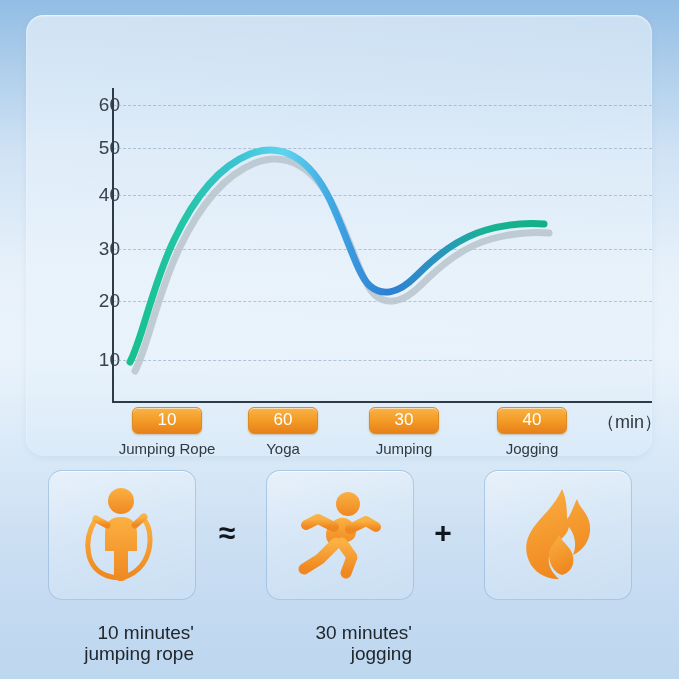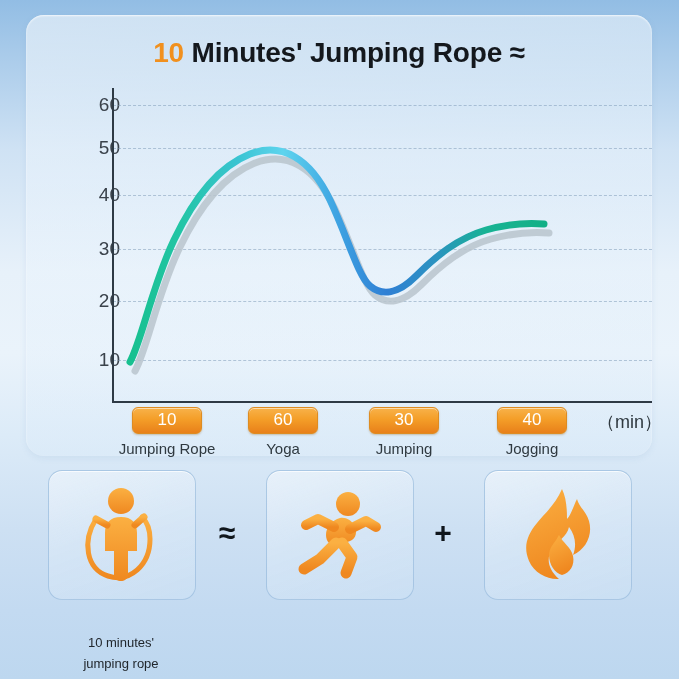--- a/index.html
+++ b/index.html
@@ -167,44 +167,42 @@
         rgba(255,255,255,0.42) 0%,
         rgba(238,246,253,0.30) 45%,
         rgba(214,232,248,0.34) 100%);
     box-shadow: 0 1px 0 rgba(255,255,255,0.7) inset;
     display: flex;
     align-items: center;
     justify-content: center;
     margin: 0 auto;
   }
   .card-caption {
-    margin-top: 32px;
-    font-size: 13px;
+    margin-top: 22px;
+    font-size: 19px;
     line-height: 21px;
     color: #21272d;
     white-space: pre-line;
+    text-align: right;
   }
   .op-symbol {
     position: absolute;
     top: 46px;
     font-size: 30px;
     font-weight: bold;
     color: #10161c;
     width: 40px;
     text-align: center;
   }
 </style>
 </head>
 <body>
 
 <div id="chart-panel">
 
-  <div id="chart-title">
-    <span class="hl">10</span><span> Minutes' Jumping Rope ≈</span>
-  </div>
 
   <div id="plot">
 
     <div class="ytick" style="top:15px">60</div>
     <div class="gridline" style="top:15px"></div>
 
     <div class="ytick" style="top:58px">50</div>
     <div class="gridline" style="top:58px"></div>
 
     <div class="ytick" style="top:105px">40</div>
@@ -324,20 +322,22 @@
 
         <path d="M 60,42 L 76,34 L 86,40" stroke="url(#og2)" stroke-width="10" stroke-linecap="round" stroke-linejoin="round" fill="none"></path>
 
         <path d="M 44,40 L 28,32 L 16,38" stroke="url(#og2)" stroke-width="10" stroke-linecap="round" stroke-linejoin="round" fill="none"></path>
 
         <path d="M 52,56 L 62,70 L 56,86" stroke="url(#og2)" stroke-width="11" stroke-linecap="round" stroke-linejoin="round" fill="none"></path>
 
         <path d="M 46,56 L 30,72 L 14,82" stroke="url(#og2)" stroke-width="11" stroke-linecap="round" stroke-linejoin="round" fill="none"></path>
       </svg>
     </div>
+    <div class="card-caption">30 minutes'
+jogging</div>
   </div>
 
   <div class="op-symbol" style="left:423px">+</div>
 
   <div class="card-group" style="left:484px; width:146px;">
     <div class="icon-card">
       <svg width="86" height="100" viewBox="0 0 86 100">
         <defs>
           <linearGradient id="og3" x1="0" y1="0" x2="0.3" y2="1">
             <stop offset="0" stop-color="#fbb042"></stop>

